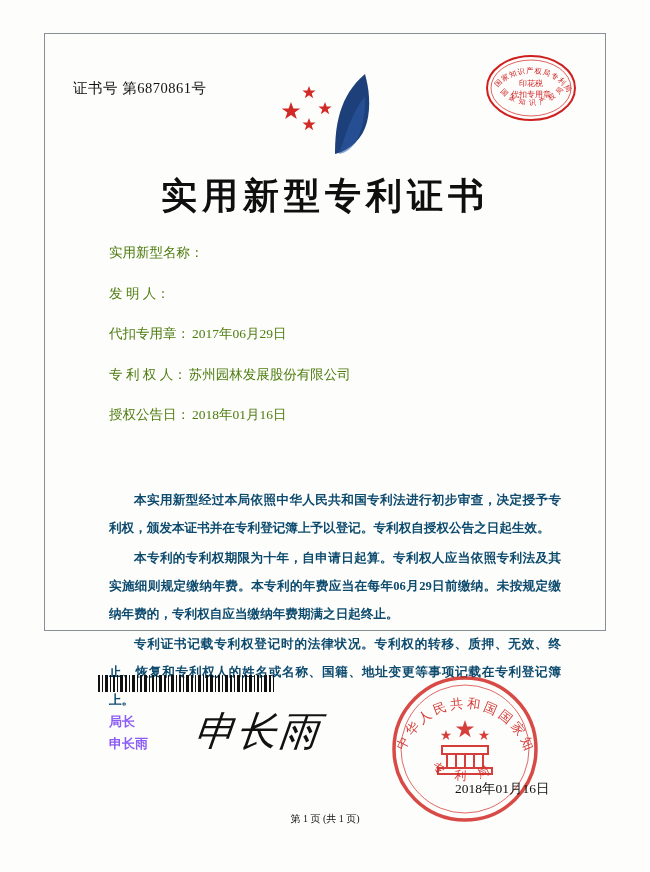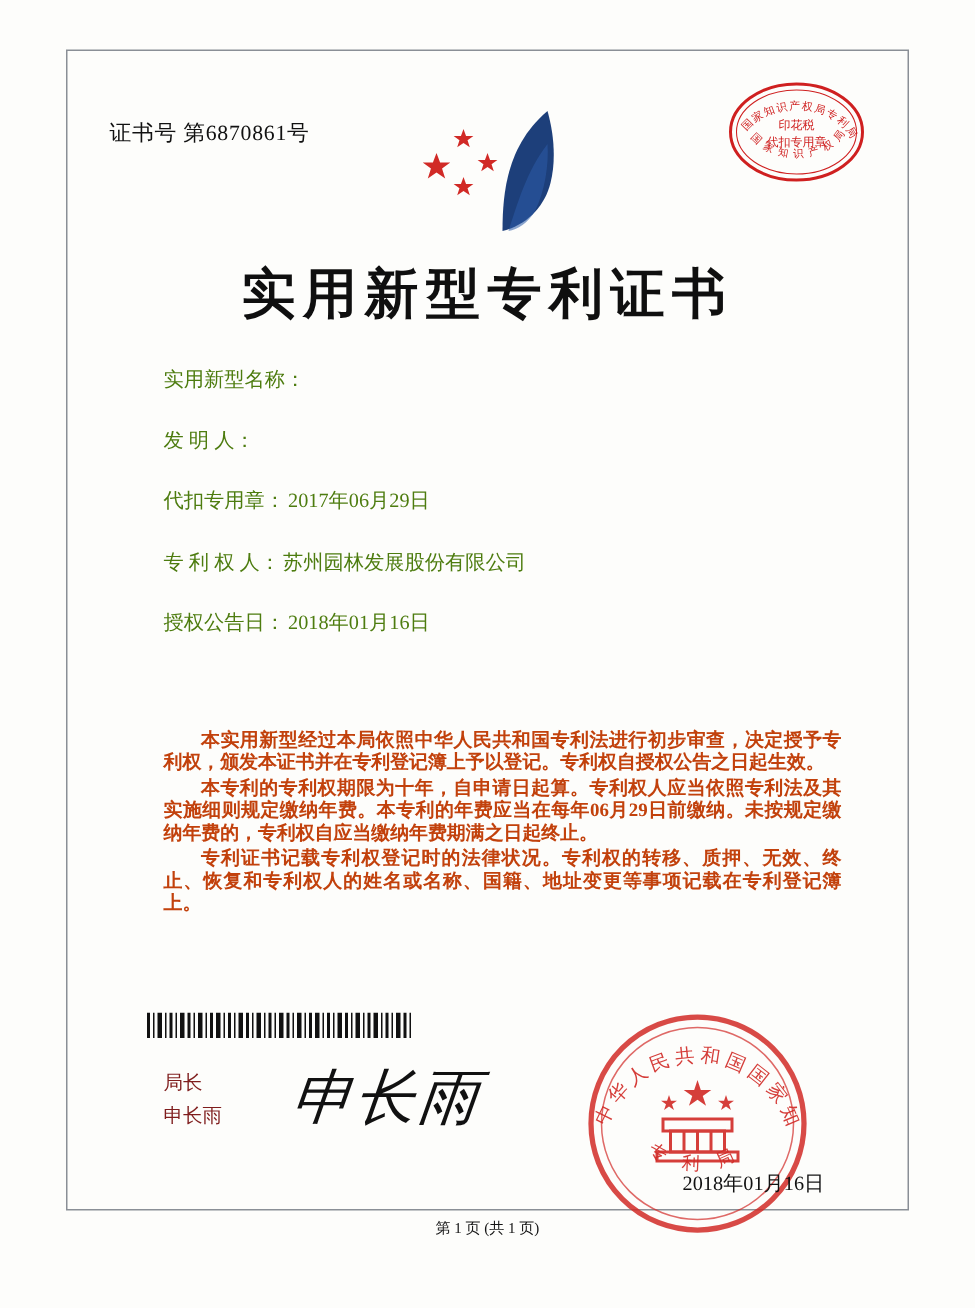--- a/index.html
+++ b/index.html
@@ -21,21 +21,21 @@
     width: 650px;
     height: 872px;
     background: #fdfdfb;
   }
   
   .frame {
     position: absolute;
     left: 44px;
     top: 33px;
     width: 562px;
-    height: 774px;
+    height: 598px;
     border: 1px solid #8a8f96;
     box-sizing: border-box;
   }
   .inner-pad {
     position: absolute;
     left: 0; top: 0;
     width: 100%;
     height: 100%;
   }
 
@@ -106,22 +106,22 @@
     white-space: nowrap;
   }
 
   
   .body-text {
     position: absolute;
     left: 64px;
     top: 452px;
     width: 452px;
     font-size: 12.6px;
-    line-height: 15px;
-    color: #c2410c;
+    line-height: 28px;
+    color: #0c4a6e;
     font-weight: bold;
     font-family: "Liberation Serif", "DejaVu Serif", serif;
   }
   .body-text p {
     margin: 0 0 2px 0;
     text-indent: 25px;
     text-align: justify;
   }
 
   
@@ -133,22 +133,22 @@
     height: 17px;
   }
 
   
   .sign-block {
     position: absolute;
     left: 64px;
     top: 677px;
     font-size: 13px;
     line-height: 22px;
-    font-weight: normal;
-    color: #7f1d1d;
+    font-weight: bold;
+    color: #8b5cf6;
   }
   .sign-script {
     position: absolute;
     left: 150px;
     top: 670px;
     font-size: 40px;
     font-family: "Liberation Serif", "DejaVu Serif", serif;
     font-style: italic;
     color: #111;
     letter-spacing: 2px;

